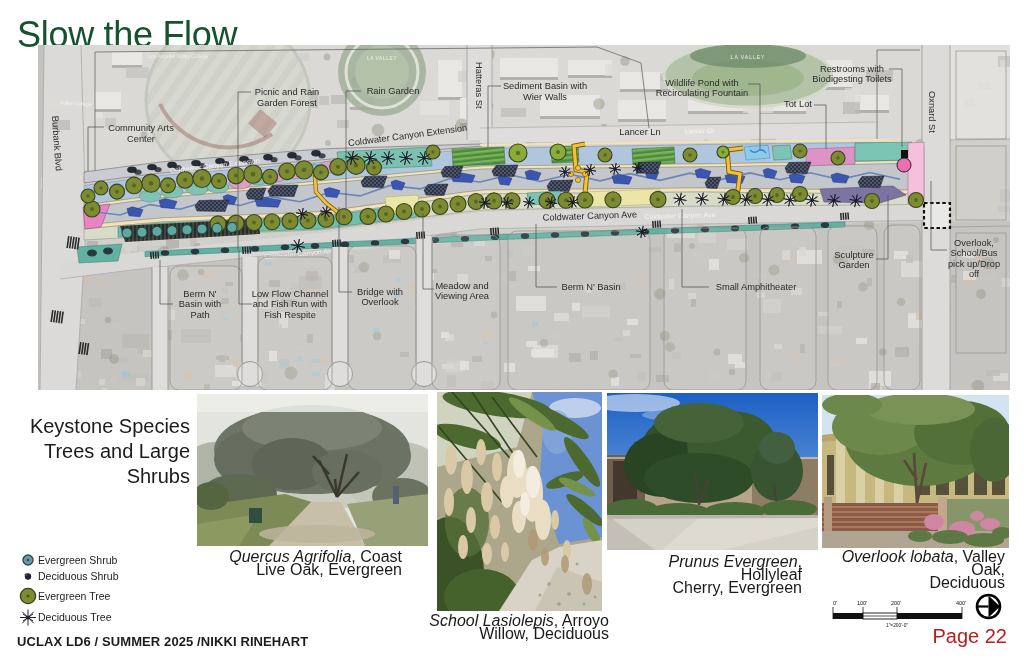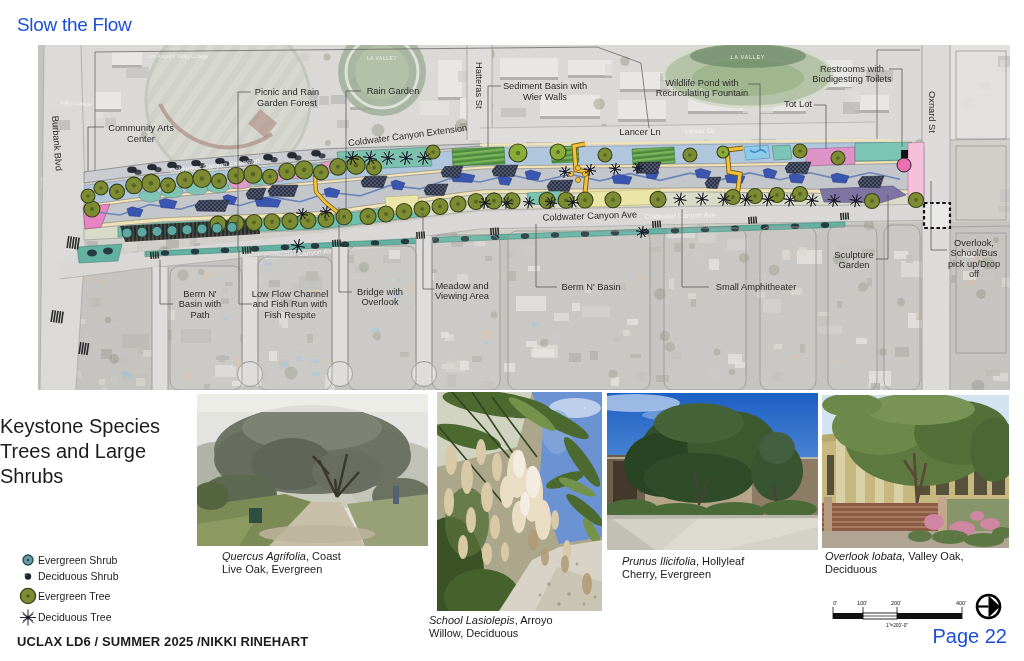--- a/index.html
+++ b/index.html
@@ -1,21 +1,21 @@
 <!DOCTYPE html>
 <html><head><meta charset="utf-8">
 <style>
 html,body{margin:0;padding:0;background:#ffffff;width:1024px;height:661px;overflow:hidden}
 *{box-sizing:border-box}
 body{font-family:"Liberation Sans",sans-serif;position:relative}
-.cap{position:absolute;font-size:11px;line-height:13px;color:#1a1a1a;text-align:left}
+.cap{position:absolute;font-size:16px;line-height:13px;color:#1a1a1a;text-align:right}
 </style></head>
 <body>
 
-<div style="position:absolute;left:17px;top:14px;font-size:19px;color:#1d4ed8;letter-spacing:-0.3px">Slow the Flow</div>
+<div style="position:absolute;left:17px;top:14px;font-size:36px;color:#14532d;letter-spacing:-0.3px">Slow the Flow</div>
 
 <svg width="1024" height="390" viewBox="0 0 1024 390" style="position:absolute;left:0;top:0" font-family="Liberation Sans, sans-serif">
 <defs>
 <pattern id="fieldstripe" width="14" height="14" patternUnits="userSpaceOnUse" patternTransform="rotate(35)">
  <rect width="14" height="14" fill="#cfd1c9"></rect>
         <rect width="7" height="14" fill="#d6d8d0"></rect>
 </pattern>
 <pattern id="greenstripe" width="5" height="5" patternUnits="userSpaceOnUse" patternTransform="rotate(-6)">
  <rect width="5" height="5" fill="#7ab55c"></rect>
         <rect y="2.4" width="5" height="2.6" fill="#4d8a3e"></rect>
@@ -1313,21 +1313,21 @@
 
 <g>
       <text x="590" y="219" font-size="9.3" fill="#2b2b2b" text-anchor="middle" transform="rotate(-2 590 219)">Coldwater Canyon Ave</text>
     </g>
 
 <g>
       <text x="408" y="138.5" font-size="9.3" fill="#2b2b2b" text-anchor="middle" transform="rotate(-7.5 408 138.5)">Coldwater Canyon Extension</text>
     </g>
 </svg>
 
-<div style="position:absolute;left:0px;top:414px;width:190px;text-align:left;font-size:20px;line-height:25px;color:#1b1b1b">Keystone Species Trees and Large Shrubs</div>
+<div style="position:absolute;left:0px;top:414px;width:190px;text-align:right;font-size:20px;line-height:25px;color:#1b1b1b">Keystone Species Trees and Large Shrubs</div>
 
 <svg width="231" height="152" viewBox="0 0 231 152" style="position:absolute;left:197px;top:394px">
 <rect width="231" height="152" fill="#e3e3df"></rect>
 <ellipse cx="200" cy="85" rx="50" ry="38" fill="#b0b4a7" opacity="0.7"></ellipse>
 <ellipse cx="18" cy="80" rx="35" ry="32" fill="#9aa08e" opacity="0.7"></ellipse>
 <rect y="92" width="231" height="22" fill="#c2c5b6" opacity="0.8"></rect>
 <ellipse cx="115" cy="56" rx="98" ry="44" fill="#6e7466"></ellipse>
 <ellipse cx="62" cy="65" rx="45" ry="30" fill="#666c5e"></ellipse>
 <ellipse cx="162" cy="62" rx="52" ry="32" fill="#6c7264"></ellipse>
 <ellipse cx="115" cy="34" rx="70" ry="23" fill="#7d8374"></ellipse>
@@ -1449,21 +1449,21 @@
       <ellipse cx="72" cy="120" rx="32" ry="10"></ellipse>
       <ellipse cx="128" cy="118" rx="30" ry="9"></ellipse>
       <ellipse cx="182" cy="116" rx="28" ry="9"></ellipse>
     </g>
 <rect y="122" width="211" height="35" fill="#d3d1c8"></rect>
 <path d="M0,122 L48,157 L0,157 Z" fill="#c2c0b6"></path>
 <path d="M55,157 L95,122 L211,122 L211,134 L115,157 Z" fill="#dcdad1"></path>
 <path d="M0,122 L211,122 L211,125 L0,126 Z" fill="#b8b6ac"></path>
 </svg>
 
-<div class="cap" style="left:622px;top:555px;width:180px"><i>Prunus Ilicifolia</i>, Hollyleaf<br>Cherry, Evergreen</div>
+<div class="cap" style="left:622px;top:555px;width:180px"><i>Prunus Evergreen</i>, Hollyleaf<br>Cherry, Evergreen</div>
 
 <svg width="187" height="153" viewBox="0 0 187 153" style="position:absolute;left:822px;top:395px">
 <rect width="187" height="153" fill="#d3e3f0"></rect>
 <rect y="40" width="187" height="72" fill="#c6b87e"></rect>
 <path d="M0,40 L62,33 L62,41 L0,47 Z" fill="#b5a76e"></path>
 <rect x="62" y="38" width="125" height="4" fill="#baac72"></rect>
 <g fill="#d9d0a6">
       <rect x="14" y="44" width="9" height="64"></rect>
       <rect x="34" y="44" width="9" height="64"></rect>
       <rect x="53" y="44" width="9" height="64"></rect>
@@ -1564,12 +1564,12 @@
 <text x="73" y="35" font-size="4.8" fill="#111" text-anchor="middle">1"=200'-0"</text>
 </g>
 
 <g>
       <circle cx="164.5" cy="14.5" r="11.5" fill="none" stroke="#000" stroke-width="2.6"></circle>
 <line x1="153" y1="14.5" x2="164.5" y2="14.5" stroke="#000" stroke-width="2.2"></line>
 <path d="M164.5,3.5 L176,14.5 L164.5,25.5 Z" fill="#000"></path>
     </g>
 </svg>
 
-<div style="position:absolute;left:860px;top:625px;width:147px;text-align:right;font-size:20px;color:#1d4ed8">Page 22</div>
+<div style="position:absolute;left:860px;top:625px;width:147px;text-align:right;font-size:20px;color:#b91c1c">Page 22</div>
 </body></html>

